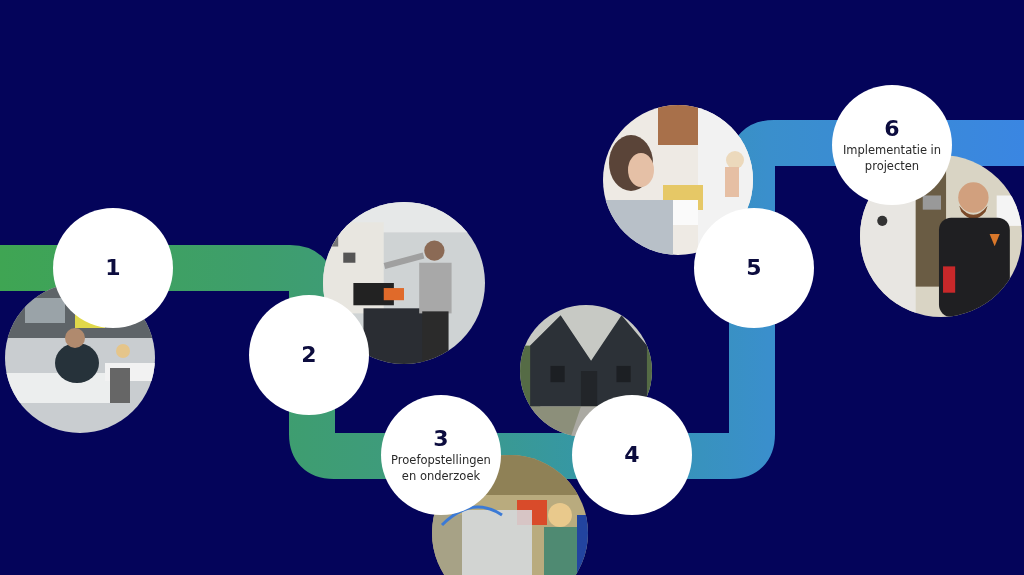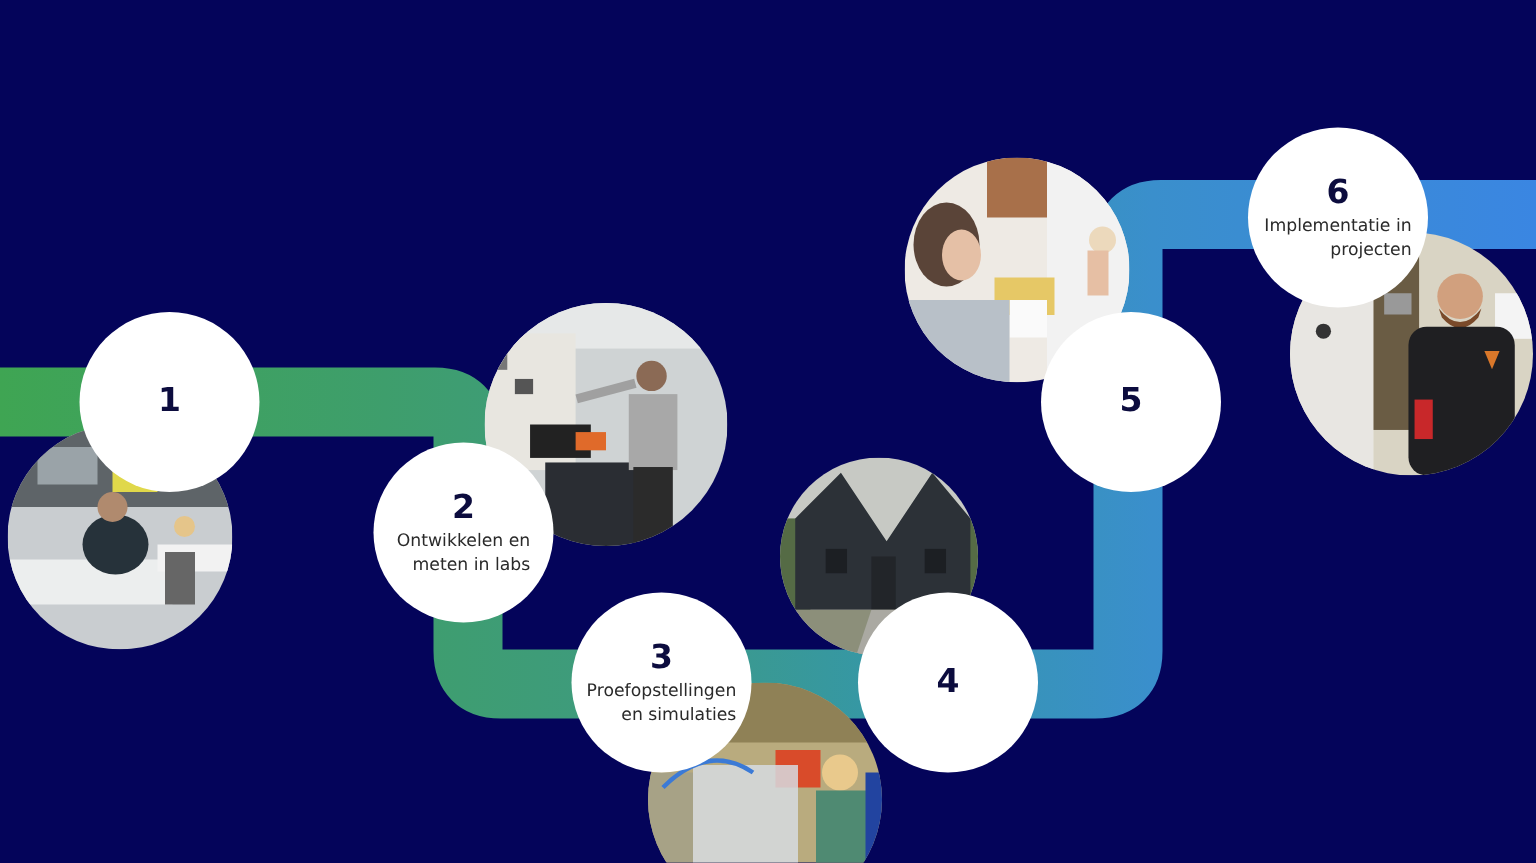--- a/index.html
+++ b/index.html
@@ -19,21 +19,21 @@
     position: absolute; border-radius: 50%; background: #ffffff;
     display: flex; flex-direction: column; align-items: center; justify-content: center;
     text-align: center; box-sizing: border-box; padding: 0 6px;
   }
   .step-num {
     font-family: "DejaVu Sans", sans-serif; font-weight: bold;
     font-size: 22px; color: #0c0c3e; line-height: 26px;
   }
   .step-text {
     font-family: "DejaVu Sans", sans-serif;
-    font-size: 11.5px; color: #2a2a2a; line-height: 16px; white-space: pre-line; text-align: right;
+    font-size: 11.5px; color: #2a2a2a; line-height: 16px; white-space: pre-line;
   }
 </style>
 </head>
 <body>
 
 <div id="stage">
 
   <svg class="path-layer" width="1024" height="575" viewBox="0 0 1024 575">
     <defs>
       <linearGradient id="pathGrad" x1="0" y1="0" x2="1024" y2="0" gradientUnits="userSpaceOnUse">
@@ -77,22 +77,20 @@
       <rect x="60" y="85" width="20" height="12" fill="#e06a2a"></rect>
       <rect x="40" y="105" width="60" height="55" fill="#2a2d33"></rect>
       <rect x="95" y="60" width="32" height="50" fill="#a8a8a8"></rect>
       <rect x="98" y="108" width="26" height="52" fill="#2b2b2b"></rect>
       <circle cx="110" cy="48" r="10" fill="#8b6a55"></circle>
       <rect x="60" y="55" width="40" height="6" fill="#a0a0a0" transform="rotate(-15 80 58)"></rect>
     </svg>
   </div>
   <div class="label-circle" style="left:249px;top:295px;width:120px;height:120px;">
     <div class="step-num">2</div>
-    <div class="step-text">Ontwikkelen en
-meten in labs</div>
   </div>
 
   <div class="photo" style="left:520px;top:305px;width:132px;height:132px;">
     <svg viewBox="0 0 130 130" preserveAspectRatio="none">
       <rect width="130" height="130" fill="#c7c9c4"></rect>
       <rect x="0" y="40" width="20" height="60" fill="#556b45"></rect>
       <rect x="110" y="40" width="20" height="60" fill="#556b45"></rect>
       <polygon points="10,40 40,10 70,55 100,10 125,40 125,100 10,100" fill="#2c3137"></polygon>
       <rect x="30" y="60" width="14" height="16" fill="#1c1f23"></rect>
       <rect x="95" y="60" width="14" height="16" fill="#1c1f23"></rect>
@@ -112,21 +110,21 @@
       <circle cx="128" cy="60" r="12" fill="#e9c98c"></circle>
       <rect x="112" y="72" width="34" height="60" fill="#4f8a72"></rect>
       <rect x="145" y="60" width="11" height="96" fill="#2244a0"></rect>
       <path d="M10 70 Q 40 40 70 60" stroke="#3b7ad6" stroke-width="3" fill="none"></path>
     </svg>
   </div>
 
   <div class="label-circle" style="left:381px;top:395px;width:120px;height:120px;">
     <div class="step-num">3</div>
     <div class="step-text">Proefopstellingen
-en simulaties</div>
+en onderzoek</div>
   </div>
 
   <div class="label-circle" style="left:572px;top:395px;width:120px;height:120px;">
     <div class="step-num">4</div>
   </div>
 
   <div class="photo" style="left:603px;top:105px;width:150px;height:150px;">
     <svg viewBox="0 0 150 150" preserveAspectRatio="none">
       <rect width="150" height="150" fill="#eeeae4"></rect>
       <rect x="55" y="0" width="40" height="40" fill="#a8704a"></rect>

